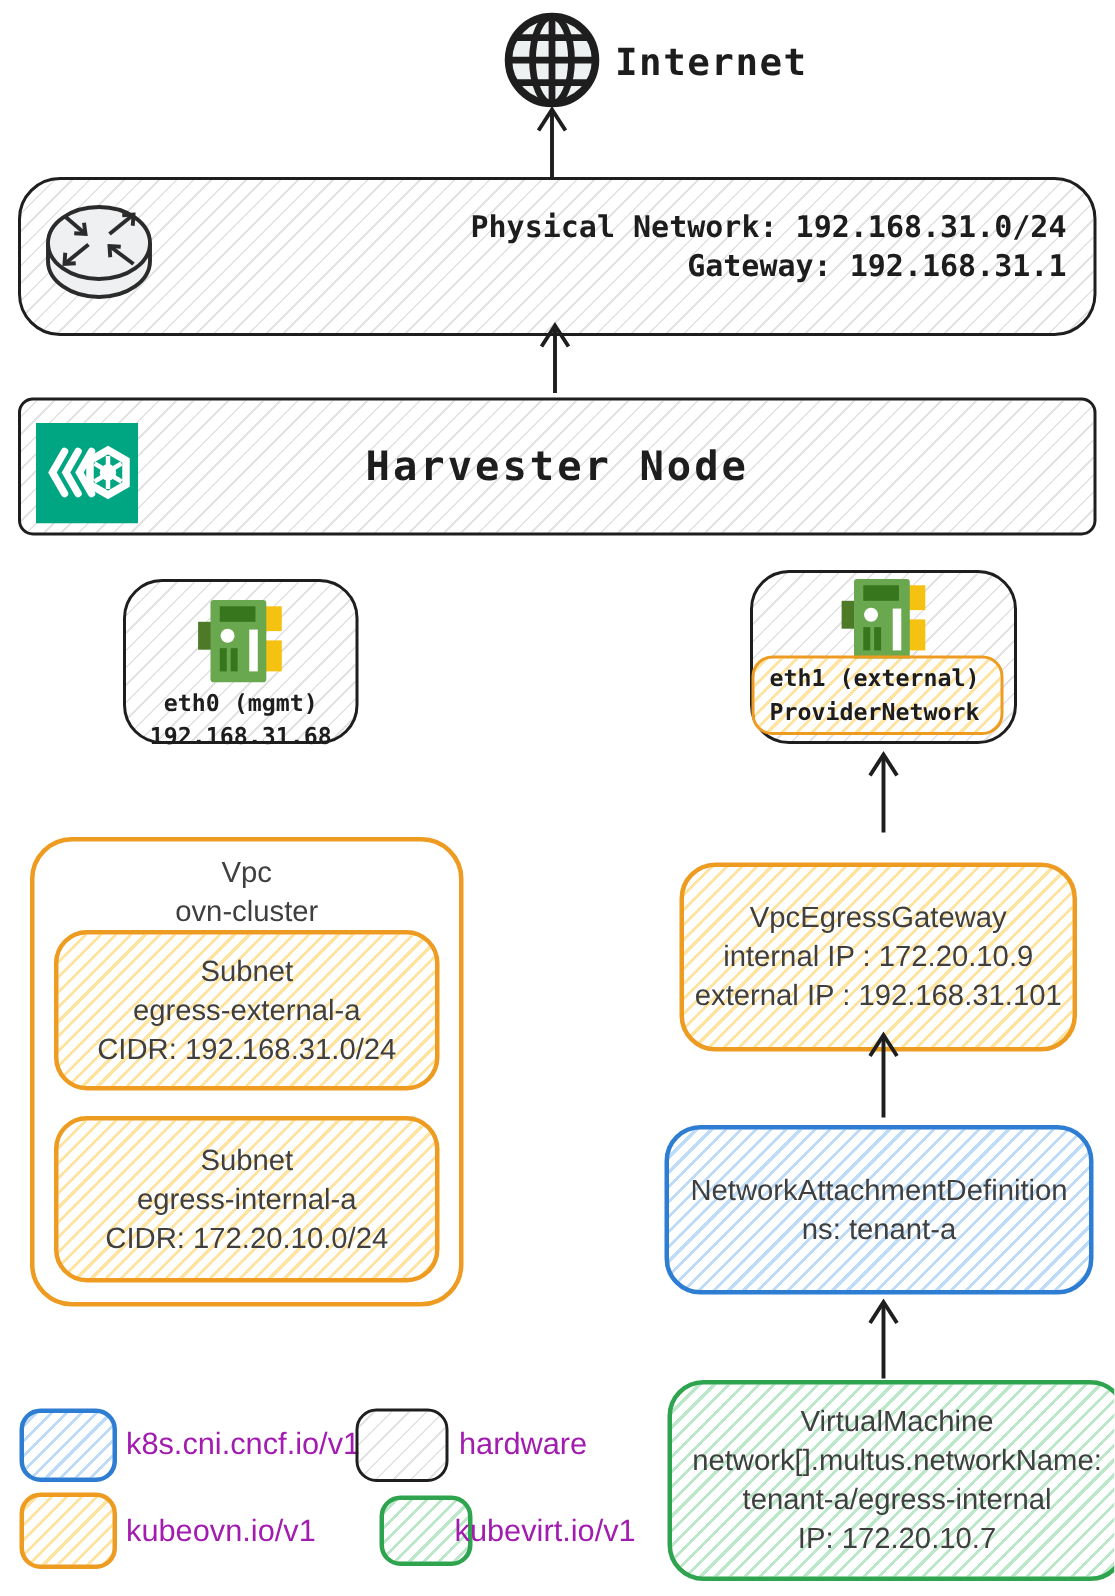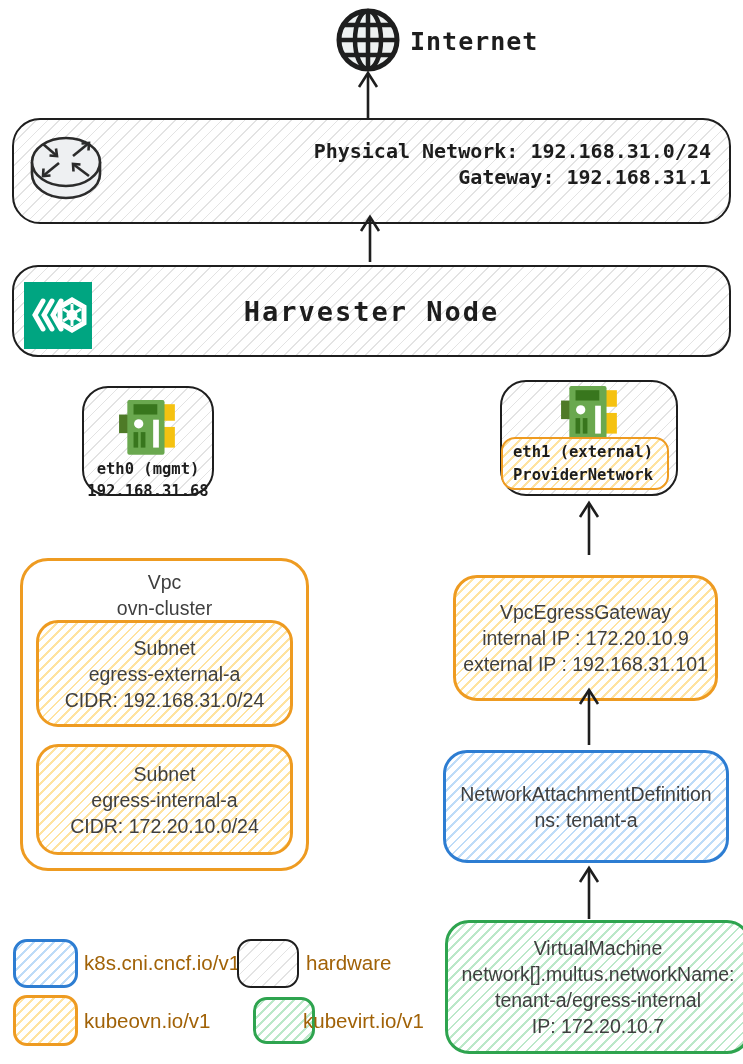--- a/index.html
+++ b/index.html
@@ -25,21 +25,21 @@
 
   .center-col{display:flex;flex-direction:column;align-items:center;justify-content:center;text-align:center;}
 
   .internet-label{font-size:25px;font-weight:700;letter-spacing:1px;}
   .physnet-text{font-size:20px;font-weight:600;line-height:26px;text-align:right;}
   .harvester-label{font-size:27px;font-weight:600;letter-spacing:2px;}
   .nic-label{font-size:15.5px;font-weight:600;line-height:22px;text-align:center;}
   .eth1-inner{font-size:15.5px;font-weight:600;line-height:23px;text-align:left;}
 
   .res-text{font-size:19.5px;line-height:26px;color:#3f3f3f;}
-  .legend-label{font-size:20.5px;color:#a16207;white-space:nowrap;}
+  .legend-label{font-size:20.5px;color:#a21caf;white-space:nowrap;}
   .legend-swatch{box-sizing:border-box;border-radius:14px;}
 
   svg{display:block;}
 </style>
 </head>
 <body>
 
 <div id="canvas">
 
   <div class="abs" style="left:332px;top:6px;width:72px;height:68px;">
@@ -82,41 +82,41 @@
     </div>
   </div>
 
   <div class="abs" style="left:355px;top:214px;">
     <svg width="30" height="50" viewBox="0 0 30 50">
       <line x1="15" y1="48" x2="15" y2="5" stroke="#1e1e1e" stroke-width="2.6"></line>
       <polyline points="6,17 15,3 24,17" fill="none" stroke="#1e1e1e" stroke-width="2.6"></polyline>
     </svg>
   </div>
 
-  <div class="abs box hw-border hatch-gray" style="left:12px;top:265px;width:719px;height:92px;border-radius:26px;">
+  <div class="abs box hw-border hatch-gray" style="left:12px;top:265px;width:719px;height:92px;border-radius:10px;">
     <div class="abs" style="left:10px;top:15px;">
       <svg width="68" height="67" viewBox="0 0 68 67">
         <rect x="0" y="0" width="68" height="67" fill="#00a581"></rect>
         <path d="M19,19 L11,33 L19,47" fill="none" stroke="#ffffff" stroke-width="5" stroke-linecap="round"></path>
         <path d="M28,19 L20,33 L28,47" fill="none" stroke="#ffffff" stroke-width="5" stroke-linecap="round"></path>
         <path d="M37,19 L29,33 L37,47" fill="none" stroke="#ffffff" stroke-width="5" stroke-linecap="round"></path>
         <polygon points="48,18 60,25 60,41 48,48 36,41 36,25" fill="none" stroke="#ffffff" stroke-width="5"></polygon>
         <circle cx="48" cy="33" r="5.5" fill="#ffffff"></circle>
         <line x1="48" y1="22" x2="48" y2="28" stroke="#ffffff" stroke-width="3"></line>
         <line x1="48" y1="38" x2="48" y2="44" stroke="#ffffff" stroke-width="3"></line>
         <line x1="39" y1="27" x2="44" y2="30" stroke="#ffffff" stroke-width="3"></line>
         <line x1="52" y1="36" x2="57" y2="39" stroke="#ffffff" stroke-width="3"></line>
         <line x1="39" y1="39" x2="44" y2="36" stroke="#ffffff" stroke-width="3"></line>
         <line x1="52" y1="30" x2="57" y2="27" stroke="#ffffff" stroke-width="3"></line>
       </svg>
     </div>
     <div class="abs mono harvester-label" style="left:0;right:0;top:29px;text-align:center;">Harvester Node</div>
   </div>
 
-  <div class="abs box hw-border hatch-gray center-col" style="left:82px;top:386px;width:132px;height:110px;border-radius:26px;padding-top:20px;">
+  <div class="abs box hw-border hatch-gray center-col" style="left:82px;top:386px;width:157px;height:110px;border-radius:26px;padding-top:20px;">
     <div>
       <svg width="62" height="58" viewBox="0 0 60 56">
         <rect x="44" y="4" width="12" height="16" fill="#f5c211"></rect>
         <rect x="44" y="26" width="12" height="20" fill="#f5c211"></rect>
         <rect x="2" y="14" width="9" height="18" fill="#4e7a27"></rect>
         <rect x="10" y="0" width="36" height="53" rx="2" fill="#6aa84f"></rect>
         <rect x="16" y="4" width="23" height="10" fill="#38761d"></rect>
         <circle cx="21" cy="23" r="4.5" fill="#ffffff"></circle>
         <rect x="16" y="31" width="4.5" height="15" fill="#38761d"></rect>
         <rect x="23" y="31" width="4.5" height="15" fill="#38761d"></rect>

